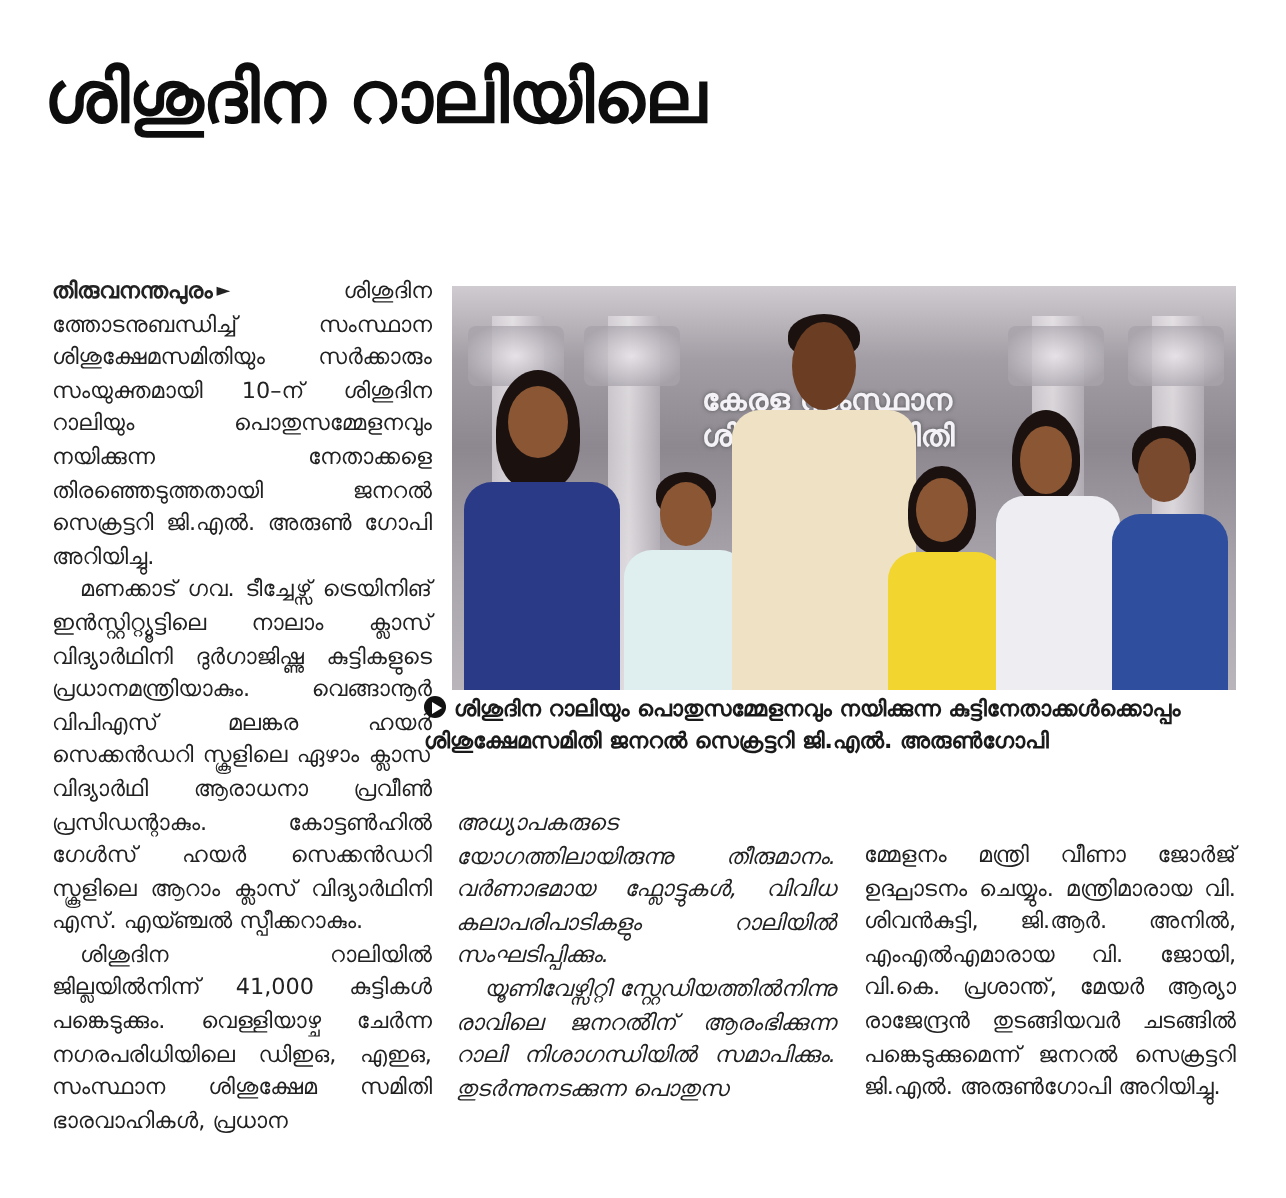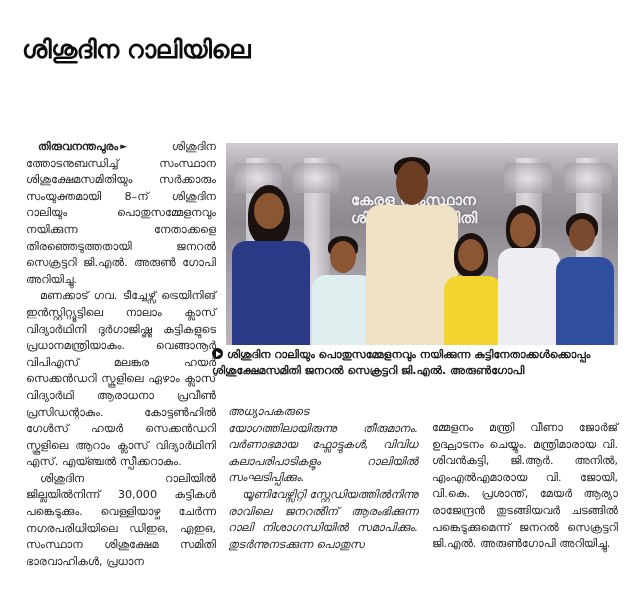--- a/index.html
+++ b/index.html
@@ -2,35 +2,35 @@
 <html><head>
   <meta charset="utf-8">
   <style>
     * { margin: 0; padding: 0; box-sizing: border-box; }
     html, body { width: 643px; height: 599px; background: #ffffff; overflow: hidden; }
     body { position: relative; font-family: "DejaVu Sans", sans-serif; color: #1a1a1a; }
 
     .headline {
       position: absolute; left: 22px; top: 28px; width: 610px;
       font-family: "DejaVu Sans", sans-serif; font-weight: bold;
-      font-size: 25px; line-height: 44px; color: #0d0d0d; letter-spacing: -0.5px;
+      font-size: 36px; line-height: 44px; color: #0d0d0d; letter-spacing: -0.5px;
     }
     .headline .line { display: block; white-space: nowrap; }
 
     .col {
       position: absolute; font-size: 11.2px; line-height: 16.6px; color: #222;
       text-align: justify;
     }
     .col p { margin: 0; }
     .col p.indent { text-indent: 14px; }
     .col-left { left: 26px; top: 138px; width: 190px; }
     .col-mid { left: 228px; top: 404px; width: 190px; font-style: italic; }
     .col-right { left: 432px; top: 420px; width: 186px; }
 
-    .dateline { font-weight: bold; margin-left: 12px; }
+    .dateline { font-weight: bold; }
     .arrow { font-size: 9px; vertical-align: 1px; margin: 0 2px; }
 
     .photo {
       position: absolute; left: 226px; top: 143px; width: 392px; height: 202px;
       overflow: hidden; background: #8f8b90;
     }
     .photo .bg {
       position: absolute; inset: 0;
       background:
         linear-gradient(180deg, #cfcbd0 0%, #a39ea5 18%, #8d8890 40%, #aaa5ad 70%, #b9b5bb 100%);
@@ -64,24 +64,24 @@
 </head>
 <body>
 
 <div class="headline">
   <span class="line">ശിശുദിന റാലിയിലെ</span>
 </div>
 
 <div class="col col-left">
   <p>
     <span class="dateline">തിരുവനന്തപുരം</span><span class="arrow">►</span>
-    <span>ശിശുദിന ത്തോടനുബന്ധിച്ച് സംസ്ഥാന ശിശുക്ഷേമസമിതിയും സർക്കാരും സംയുക്തമായി 8–ന് ശിശുദിന റാലിയും പൊതുസമ്മേളനവും നയിക്കുന്ന നേതാക്കളെ തിരഞ്ഞെടുത്തതായി ജനറൽ സെക്രട്ടറി ജി.എൽ. അരുൺ ഗോപി അറിയിച്ചു.</span>
+    <span>ശിശുദിന ത്തോടനുബന്ധിച്ച് സംസ്ഥാന ശിശുക്ഷേമസമിതിയും സർക്കാരും സംയുക്തമായി 10–ന് ശിശുദിന റാലിയും പൊതുസമ്മേളനവും നയിക്കുന്ന നേതാക്കളെ തിരഞ്ഞെടുത്തതായി ജനറൽ സെക്രട്ടറി ജി.എൽ. അരുൺ ഗോപി അറിയിച്ചു.</span>
   </p>
   <p class="indent">മണക്കാട് ഗവ. ടീച്ചേഴ്സ് ട്രെയിനിങ് ഇൻസ്റ്റിറ്റ്യൂട്ടിലെ നാലാം ക്ലാസ് വിദ്യാർഥിനി ദുർഗാജിഷ്ണു കുട്ടികളുടെ പ്രധാനമന്ത്രിയാകും. വെങ്ങാനൂർ വിപിഎസ് മലങ്കര ഹയർ സെക്കൻഡറി സ്കൂളിലെ ഏഴാം ക്ലാസ് വിദ്യാർഥി ആരാധനാ പ്രവീൺ പ്രസിഡന്റാകും. കോട്ടൺഹിൽ ഗേൾസ് ഹയർ സെക്കൻഡറി സ്കൂളിലെ ആറാം ക്ലാസ് വിദ്യാർഥിനി എസ്. എയ്ഞ്ചൽ സ്പീക്കറാകും.</p>
-  <p class="indent">ശിശുദിന റാലിയിൽ ജില്ലയിൽനിന്ന് 30,000 കുട്ടികൾ പങ്കെടുക്കും. വെള്ളിയാഴ്ച ചേർന്ന നഗരപരിധിയിലെ ഡിഇഒ, എഇഒ, സംസ്ഥാന ശിശുക്ഷേമ സമിതി ഭാരവാഹികൾ, പ്രധാന</p>
+  <p class="indent">ശിശുദിന റാലിയിൽ ജില്ലയിൽനിന്ന് 41,000 കുട്ടികൾ പങ്കെടുക്കും. വെള്ളിയാഴ്ച ചേർന്ന നഗരപരിധിയിലെ ഡിഇഒ, എഇഒ, സംസ്ഥാന ശിശുക്ഷേമ സമിതി ഭാരവാഹികൾ, പ്രധാന</p>
 </div>
 
 <div class="photo">
   <div class="bg"></div>
   <div class="pillar" style="left:20px"></div>
   <div class="cap" style="left:8px"></div>
   <div class="pillar" style="left:78px"></div>
   <div class="cap" style="left:66px"></div>
   <div class="pillar" style="left:290px"></div>
   <div class="cap" style="left:278px"></div>

